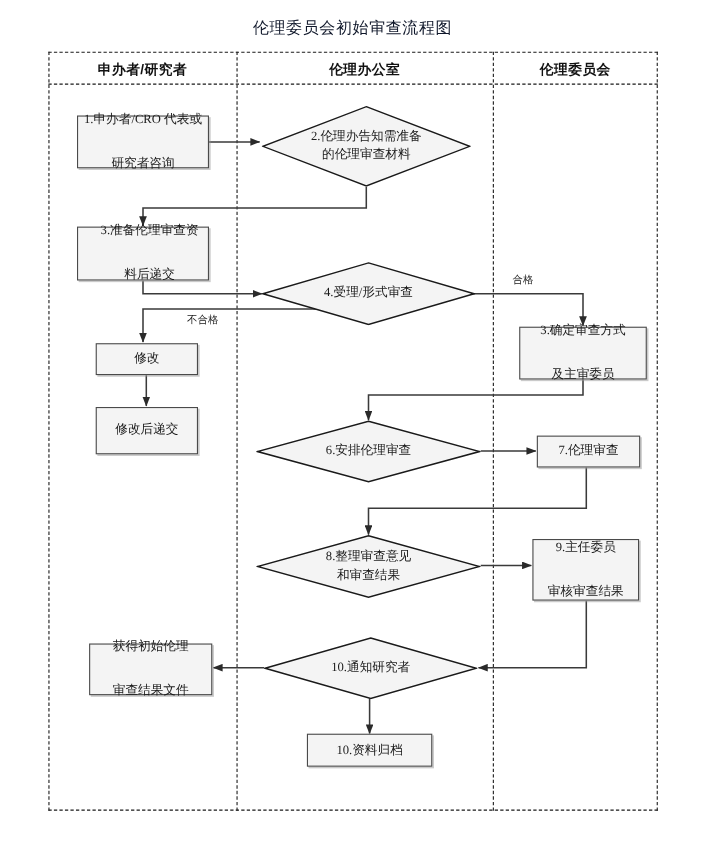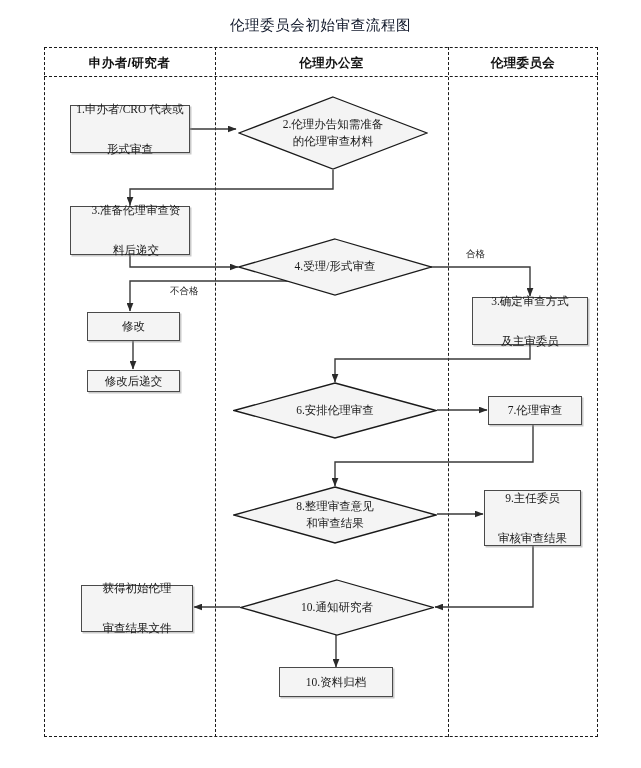--- a/index.html
+++ b/index.html
@@ -178,33 +178,33 @@
 
       <path d="M336,635 L336,667" marker-end="url(#arrow)"></path>
     </g>
   </svg>
 
   <div class="edge-label" style="left:466px; top:248px;">合格</div>
   <div class="edge-label" style="left:170px; top:285px;">不合格</div>
 
   <div class="node-box" id="node-n1" style="left:70px; top:105px; width:120px; height:48px;">
     <span class="line">1.申办者/CRO 代表或</span>
-    <span class="line">形式审查</span>
+    <span class="line">研究者咨询</span>
   </div>
 
   <div class="node-box" id="node-n3" style="left:70px; top:206px; width:120px; height:49px;padding-left:12px;">
     <span class="line">3.准备伦理审查资</span>
     <span class="line">料后递交</span>
   </div>
 
   <div class="node-box" id="node-revise" style="left:87px; top:312px; width:93px; height:29px;">
     <span class="line">修改</span>
   </div>
 
-  <div class="node-box" id="node-resubmit" style="left:87px; top:370px; width:93px; height:22px;">
+  <div class="node-box" id="node-resubmit" style="left:87px; top:370px; width:93px; height:43px;">
     <span class="line">修改后递交</span>
   </div>
 
   <div class="node-box" id="node-n5" style="left:472px; top:297px; width:116px; height:48px;">
     <span class="line">3.确定审查方式</span>
     <span class="line">及主审委员</span>
   </div>
 
   <div class="node-box" id="node-n7" style="left:488px; top:396px; width:94px; height:29px;">
     <span class="line">7.伦理审查</span>

